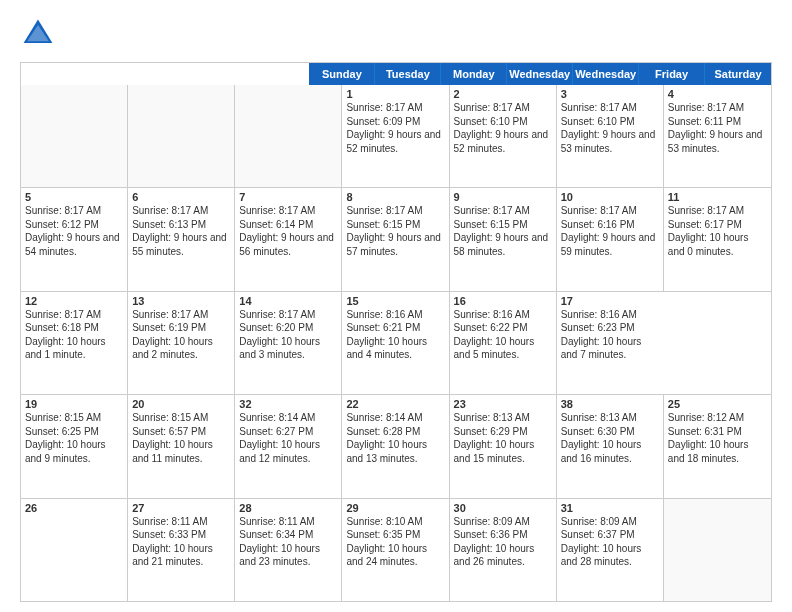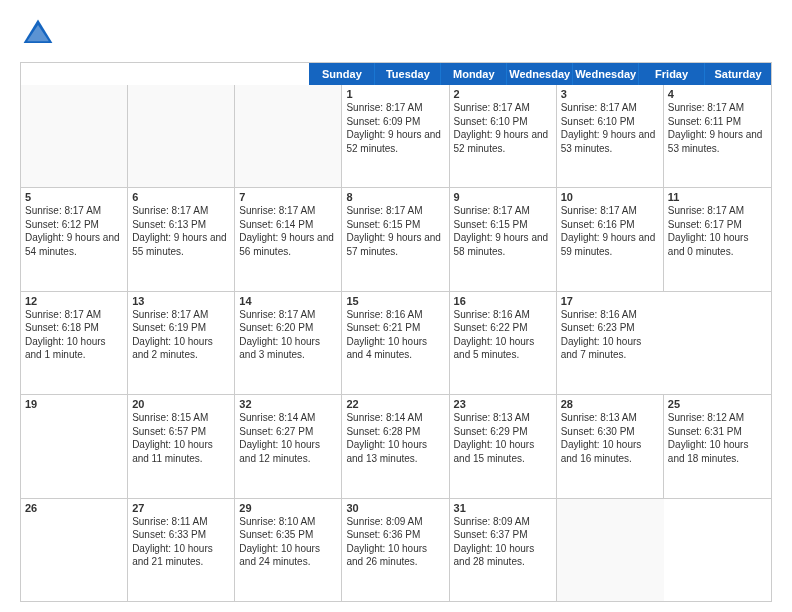--- a/index.html
+++ b/index.html
@@ -247,20 +247,23 @@
           <div class="cal-cell">
             <span class="day-num">17</span>
             <div class="cell-info">Sunrise: 8:16 AM
 Sunset: 6:23 PM
 Daylight: 10 hours and 7 minutes.</div>
           </div>
         </div>
         <div class="cal-row">
           <div class="cal-cell">
             <span class="day-num">19</span>
+            <div class="cell-info">Sunrise: 8:15 AM
+Sunset: 6:25 PM
+Daylight: 10 hours and 9 minutes.</div>
           </div>
           <div class="cal-cell">
             <span class="day-num">20</span>
             <div class="cell-info">Sunrise: 8:15 AM
 Sunset: 6:57 PM
 Daylight: 10 hours and 11 minutes.</div>
           </div>
           <div class="cal-cell">
             <span class="day-num">32</span>
             <div class="cell-info">Sunrise: 8:14 AM
@@ -273,41 +276,47 @@
 Sunset: 6:28 PM
 Daylight: 10 hours and 13 minutes.</div>
           </div>
           <div class="cal-cell">
             <span class="day-num">23</span>
             <div class="cell-info">Sunrise: 8:13 AM
 Sunset: 6:29 PM
 Daylight: 10 hours and 15 minutes.</div>
           </div>
           <div class="cal-cell">
-            <span class="day-num">28</span>
+            <span class="day-num">38</span>
             <div class="cell-info">Sunrise: 8:13 AM
 Sunset: 6:30 PM
 Daylight: 10 hours and 16 minutes.</div>
           </div>
           <div class="cal-cell">
             <span class="day-num">25</span>
             <div class="cell-info">Sunrise: 8:12 AM
 Sunset: 6:31 PM
 Daylight: 10 hours and 18 minutes.</div>
           </div>
         </div>
         <div class="cal-row">
           <div class="cal-cell">
             <span class="day-num">26</span>
           </div>
           <div class="cal-cell">
             <span class="day-num">27</span>
             <div class="cell-info">Sunrise: 8:11 AM
 Sunset: 6:33 PM
 Daylight: 10 hours and 21 minutes.</div>
+          </div>
+          <div class="cal-cell">
+            <span class="day-num">28</span>
+            <div class="cell-info">Sunrise: 8:11 AM
+Sunset: 6:34 PM
+Daylight: 10 hours and 23 minutes.</div>
           </div>
           <div class="cal-cell">
             <span class="day-num">29</span>
             <div class="cell-info">Sunrise: 8:10 AM
 Sunset: 6:35 PM
 Daylight: 10 hours and 24 minutes.</div>
           </div>
           <div class="cal-cell">
             <span class="day-num">30</span>
             <div class="cell-info">Sunrise: 8:09 AM

